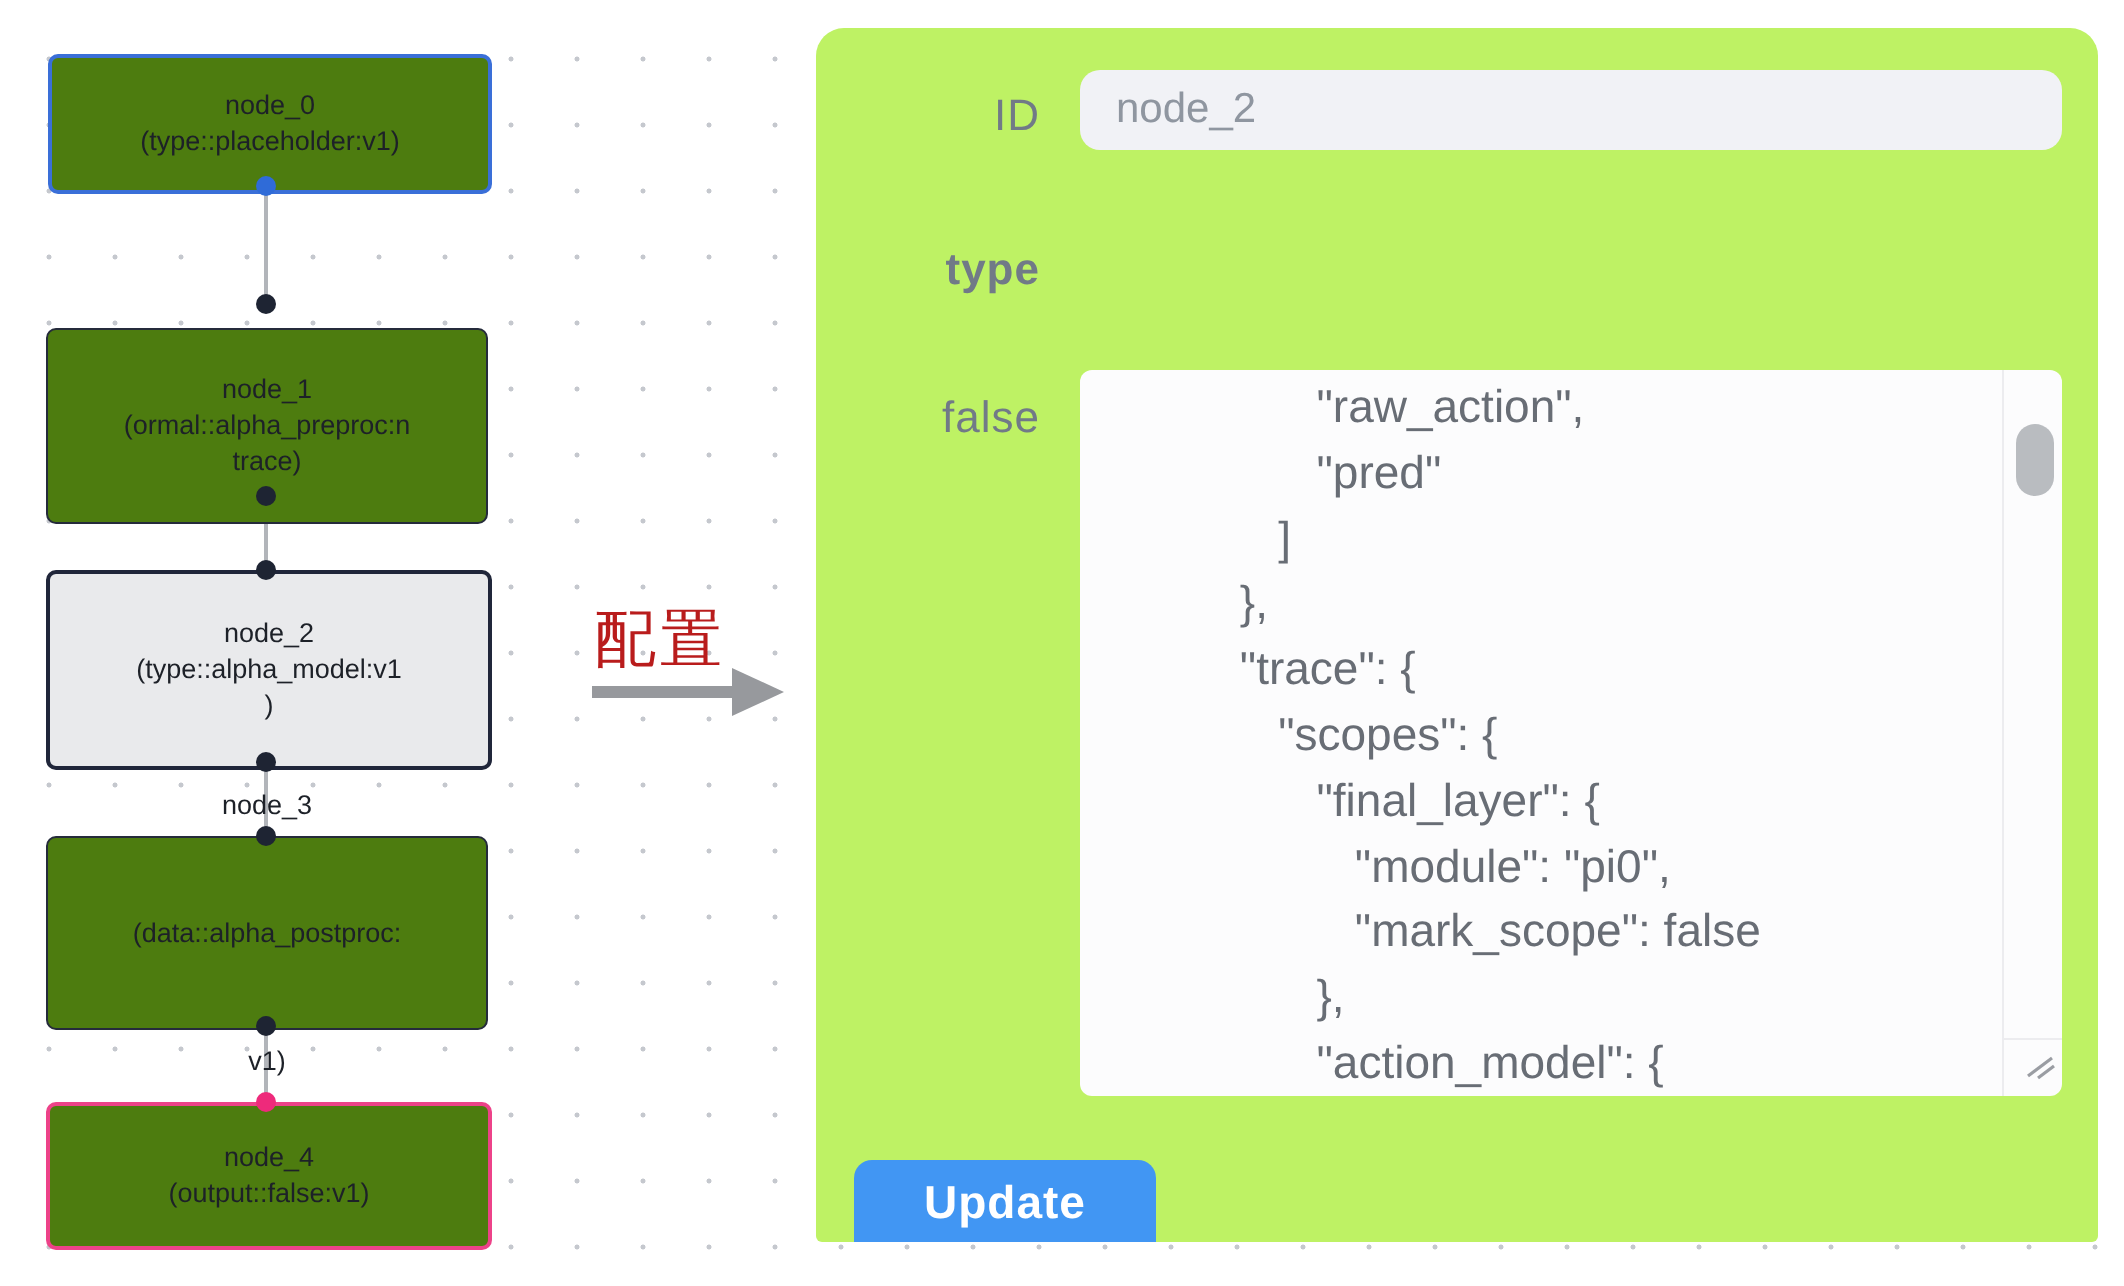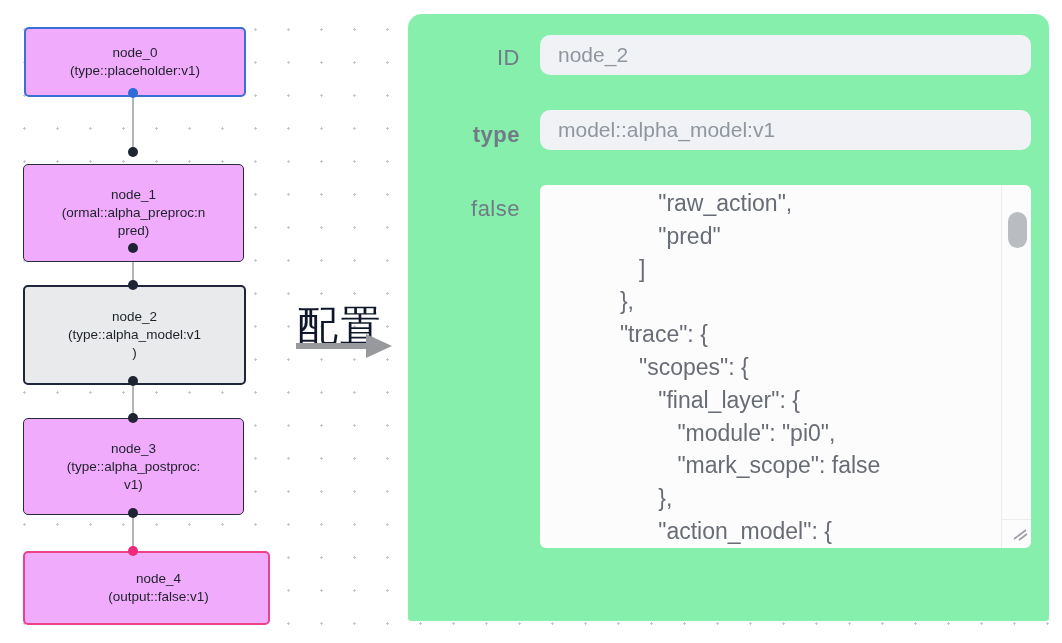--- a/index.html
+++ b/index.html
@@ -6,51 +6,51 @@
   body{
     width:1062px;height:643px;position:relative;overflow:hidden;
     background-color:#ffffff;
     background-image:radial-gradient(#c5c8ce 1.1px, transparent 1.4px);
     background-size:33px 33px;background-position:8px 13px;
     font-family:"Liberation Sans", sans-serif;
   }
 
   
   .node{
-    position:absolute;background:#f0abfc;border-radius:5px;
+    position:absolute;background:#4d7c0f;border-radius:5px;
     display:flex;flex-direction:column;align-items:center;justify-content:center;
     text-align:center;font-size:13.5px;line-height:18px;color:#1d2128;font-weight:500;
     z-index:2;
   }
   .node-0{left:24px;top:27px;width:218px;height:66px;border:2px solid #3a6fd8;}
   .node-1{left:23px;top:164px;width:219px;height:96px;border:1.5px solid #252b3b;}
   .node-2{left:23px;top:285px;width:219px;height:96px;border:2px solid #20263a;background:#e9eaec;}
-  .node-3{left:23px;top:418px;width:219px;height:95px;border:1.5px solid #252b3b;}
-  .node-4{left:23px;top:551px;width:219px;height:70px;border:2px solid #ed4289;padding-left:24px;}
+  .node-3{left:23px;top:418px;width:219px;height:95px;border:1.5px solid #252b3b;gap:46px;}
+  .node-4{left:23px;top:551px;width:219px;height:70px;border:2px solid #ed4289;}
 
   .edge{position:absolute;left:132px;width:2px;background:#b2b5ba;z-index:1;}
   .edge-0{top:93px;height:60px;}
   .edge-1{top:248px;height:38px;}
   .edge-2{top:381px;height:38px;}
   .edge-3{top:513px;height:39px;}
 
   .port{position:absolute;width:10px;height:10px;border-radius:50%;
     transform:translate(-50%,-50%);z-index:3;background:#1e2433;}
   .port-blue{background:#2f6bd8;}
   .port-pink{background:#ee2a7b;}
 
   
-  .cfg-label{position:absolute;left:297px;top:299px;font-size:41px;color:#0f172a;
+  .cfg-label{position:absolute;left:297px;top:299px;font-size:31px;color:#b91c1c;
     font-weight:500;letter-spacing:2px;z-index:2;font-family:Liberation Mono, monospace;}
   .cfg-arrow{position:absolute;left:296px;top:332px;z-index:2;}
 
   
   .panel{
     position:absolute;left:408px;top:14px;width:641px;height:607px;
-    background:#86efac;border-radius:14px 14px 3px 3px;overflow:hidden;z-index:4;
+    background:#bef264;border-radius:14px 14px 3px 3px;overflow:hidden;z-index:4;
   }
   .field-label{
     position:absolute;left:20px;width:92px;text-align:right;
     color:#717a87;font-size:22px;letter-spacing:0.5px;
   }
   .label-id{top:31px;}
   .label-type{top:108px;font-weight:bold;}
   .label-config{top:182px;}
 
   .panel-input{
@@ -101,30 +101,30 @@
 <div class="edge edge-2"></div>
 <div class="edge edge-3"></div>
 
 <div class="node node-0">
   <div>node_0</div>
   <div>(type::placeholder:v1)</div>
 </div>
 <div class="node node-1">
   <div>node_1</div>
   <div>(ormal::alpha_preproc:n</div>
-  <div>pred)</div>
+  <div>trace)</div>
 </div>
 <div class="node node-2">
   <div>node_2</div>
   <div>(type::alpha_model:v1</div>
   <div>)</div>
 </div>
 <div class="node node-3">
   <div>node_3</div>
-  <div>(type::alpha_postproc:</div>
+  <div>(data::alpha_postproc:</div>
   <div>v1)</div>
 </div>
 <div class="node node-4">
   <div>node_4</div>
   <div>(output::false:v1)</div>
 </div>
 
 <div class="port port-blue" style="left:133px;top:93px;"></div>
 <div class="port" style="left:133px;top:152px;"></div>
 <div class="port" style="left:133px;top:248px;"></div>
@@ -140,21 +140,20 @@
     <rect x="0" y="11" width="72" height="6" fill="#97999d"></rect>
     <polygon points="70,2 96,14 70,26" fill="#97999d"></polygon>
   </svg>
 </div>
 
 <div class="panel">
   <div class="field-label label-id">ID</div>
   <input class="panel-input input-id" type="text" value="node_2" style="">
 
   <div class="field-label label-type">type</div>
-  <input class="panel-input input-type" type="text" value="model::alpha_model:v1" style="">
 
   <div class="field-label label-config">false</div>
   <div class="config-box">
     <pre class="config-text">                "raw_action",
                 "pred"
              ]
           },
           "trace": {
              "scopes": {
                 "final_layer": {
@@ -167,13 +166,14 @@
     </div>
     <div class="gutter-corner"></div>
     <div class="resize-handle">
       <svg width="18" height="18" viewBox="0 0 18 18">
         <line x1="4" y1="16" x2="16" y2="7" stroke="#9a9da3" stroke-width="1.6"></line>
         <line x1="9" y1="17" x2="17" y2="11" stroke="#9a9da3" stroke-width="1.6"></line>
       </svg>
     </div>
   </div>
 
+  <button class="update-btn">Update</button>
 </div>
 
 </body></html>

